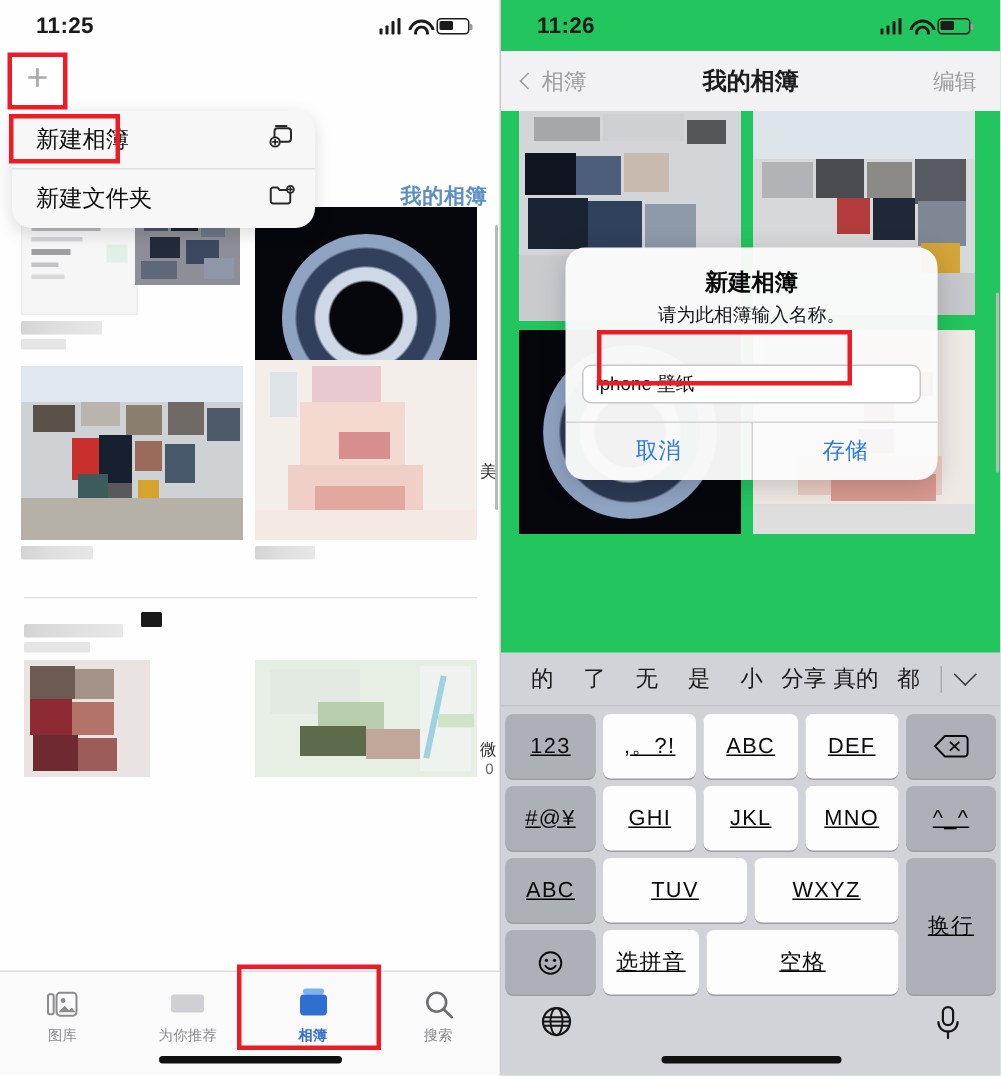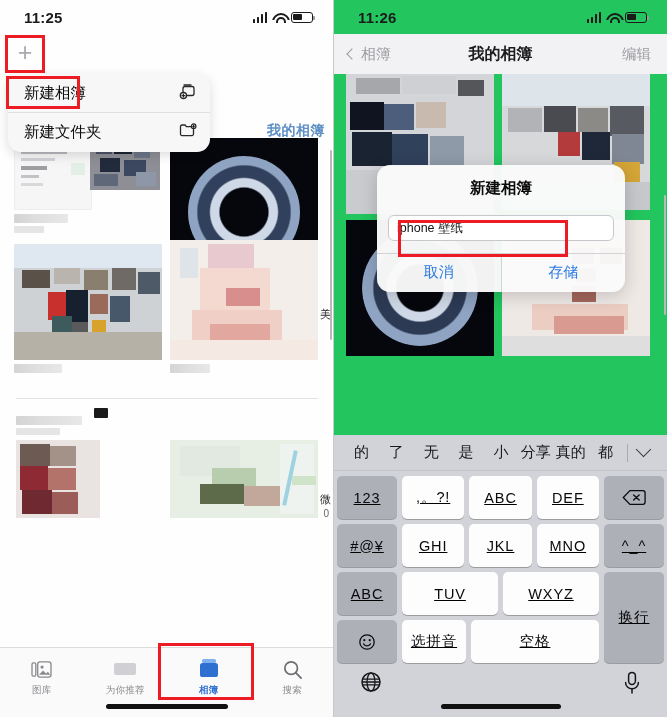--- a/index.html
+++ b/index.html
@@ -475,20 +475,21 @@
         <div class="mos" style="left:70px;top:66px;width:24px;height:16px;background:#a4665c;"></div>
         <div class="mos" style="left:30px;top:84px;width:96px;height:26px;background:#eccdc2;"></div>
         <div class="mos" style="left:52px;top:96px;width:70px;height:18px;background:#d99a92;"></div>
         <div class="mos" style="left:0;top:116px;width:148px;height:20px;background:#dedede;"></div>
       </div>
     </div>
     <div class="scroll-ind" style="top:195px;height:120px;"></div>
 
     <div class="alert">
       <div class="alert-title">新建相簿</div>
+      <div class="alert-sub">请为此相簿输入名称。</div>
       <div class="alert-inputwrap">
         <div class="alert-input" placeholder="">iphone 壁纸</div>
       </div>
       <div class="alert-btns">
         <div class="alert-btn first">取消</div>
         <div class="alert-btn">存储</div>
       </div>
     </div>
 
     <div class="keyboard">

